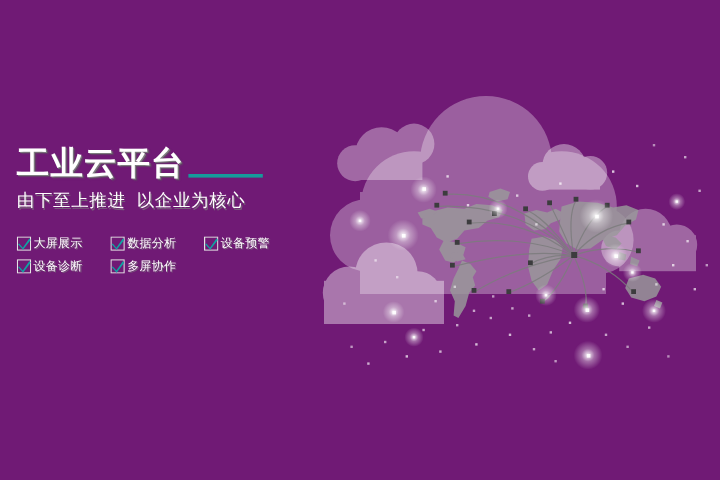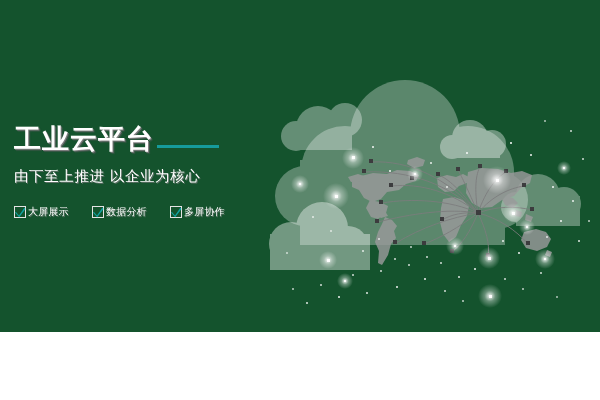--- a/index.html
+++ b/index.html
@@ -9,23 +9,24 @@
   body {
     width: 600px;
     height: 400px;
     overflow: hidden;
     font-family: "DejaVu Sans", "Liberation Sans", sans-serif;
   }
 
   #banner {
     position: relative;
     width: 600px;
-    height: 332px;
-    background: #14532d;
+    height: 400px;
+    background: #701a75;
     overflow: hidden;
+    font-family: Liberation Mono, monospace;
   }
 
   
   #artwork {
     position: absolute;
     left: 0;
     top: 0;
     width: 600px;
     height: 400px;
   }
@@ -57,21 +58,21 @@
   #title-rule {
     flex: none;
     width: 62px;
     height: 3px;
     background: #169b9b;
     margin-left: 3px;
     margin-bottom: 6px;
   }
 
   #subtitle {
-    margin-top: 13px;
+    margin-top: 4px;
     font-size: 14.5px;
     color: #ffffff;
     letter-spacing: 0.6px;
     white-space: nowrap;
     text-shadow: 1px 1px 0 rgba(120,120,122,0.75);
   }
 
   
   #feature-grid {
     margin-top: 16px;
@@ -334,22 +335,36 @@
         <span class="feature-label">数据分析</span>
       </div>
 
 
 
       <div class="feature-item">
         <svg class="check-icon" viewBox="0 0 12 12">
           <rect x="0.5" y="0.5" width="11" height="11" fill="none" stroke="#e4e4e4" stroke-width="1"></rect>
           <path d="M2 6 L5 9.5 L10.5 1.5 L11.5 3 L5.2 11.2 L1 6.6 Z" fill="#0fa3a3"></path>
         </svg>
+        <span class="feature-label">设备预警</span>
+      </div>
+
+
+      <div class="feature-item">
+        <svg class="check-icon" viewBox="0 0 12 12">
+          <rect x="0.5" y="0.5" width="11" height="11" fill="none" stroke="#e4e4e4" stroke-width="1"></rect>
+          <path d="M2 6 L5 9.5 L10.5 1.5 L11.5 3 L5.2 11.2 L1 6.6 Z" fill="#0fa3a3"></path>
+        </svg>
+        <span class="feature-label">设备诊断</span>
+      </div>
+
+      <div class="feature-item">
+        <svg class="check-icon" viewBox="0 0 12 12">
+          <rect x="0.5" y="0.5" width="11" height="11" fill="none" stroke="#e4e4e4" stroke-width="1"></rect>
+          <path d="M2 6 L5 9.5 L10.5 1.5 L11.5 3 L5.2 11.2 L1 6.6 Z" fill="#0fa3a3"></path>
+        </svg>
         <span class="feature-label">多屏协作</span>
       </div>
-
-
-
 
     </div>
   </div>
 
 </div>
 
 </body></html>

